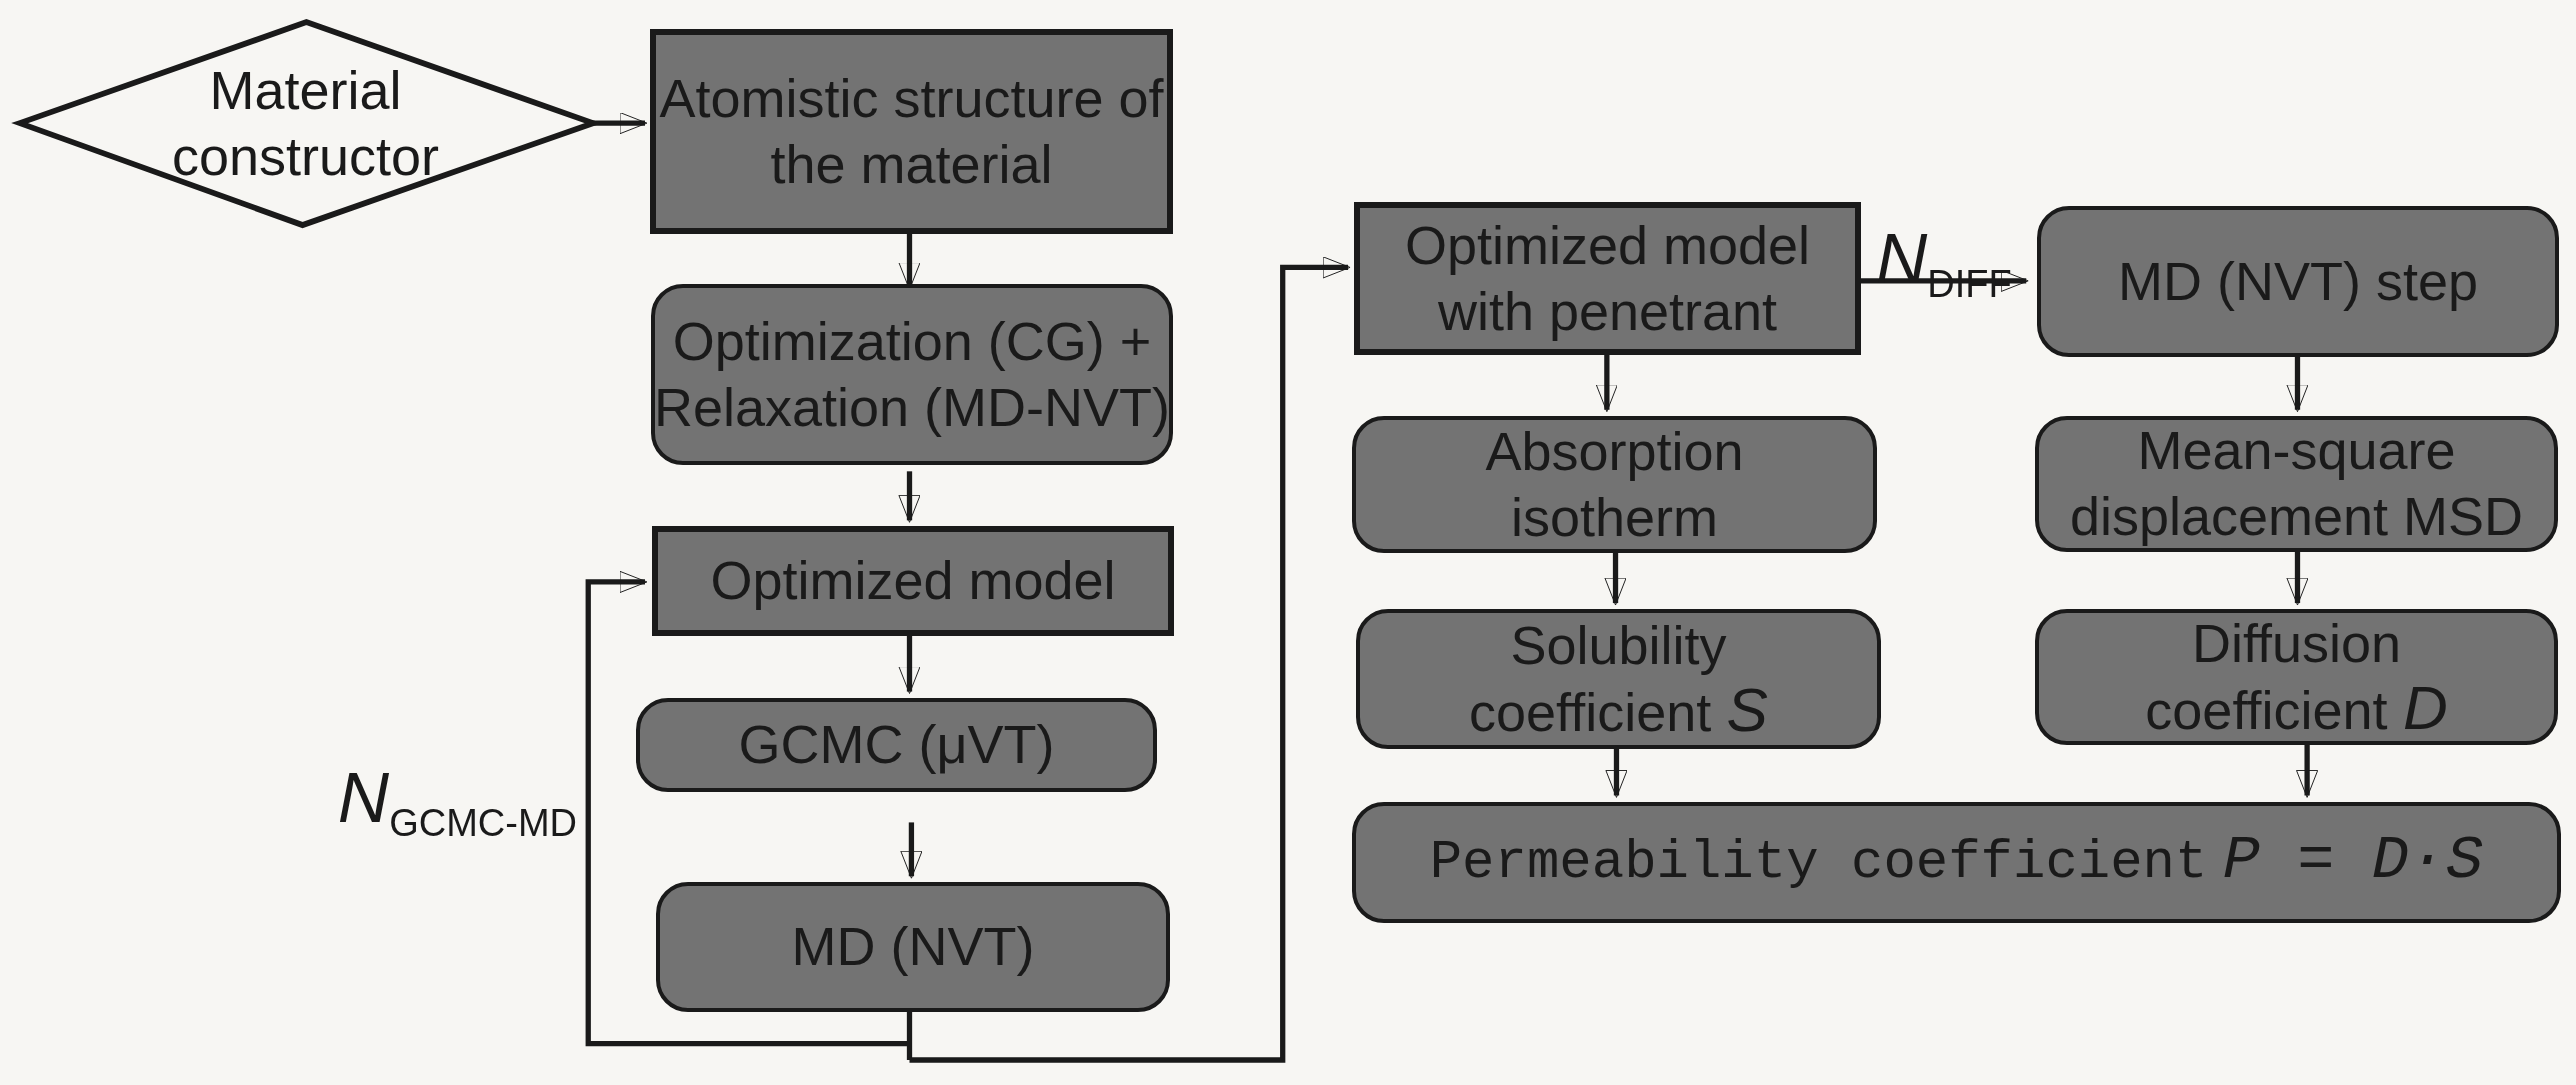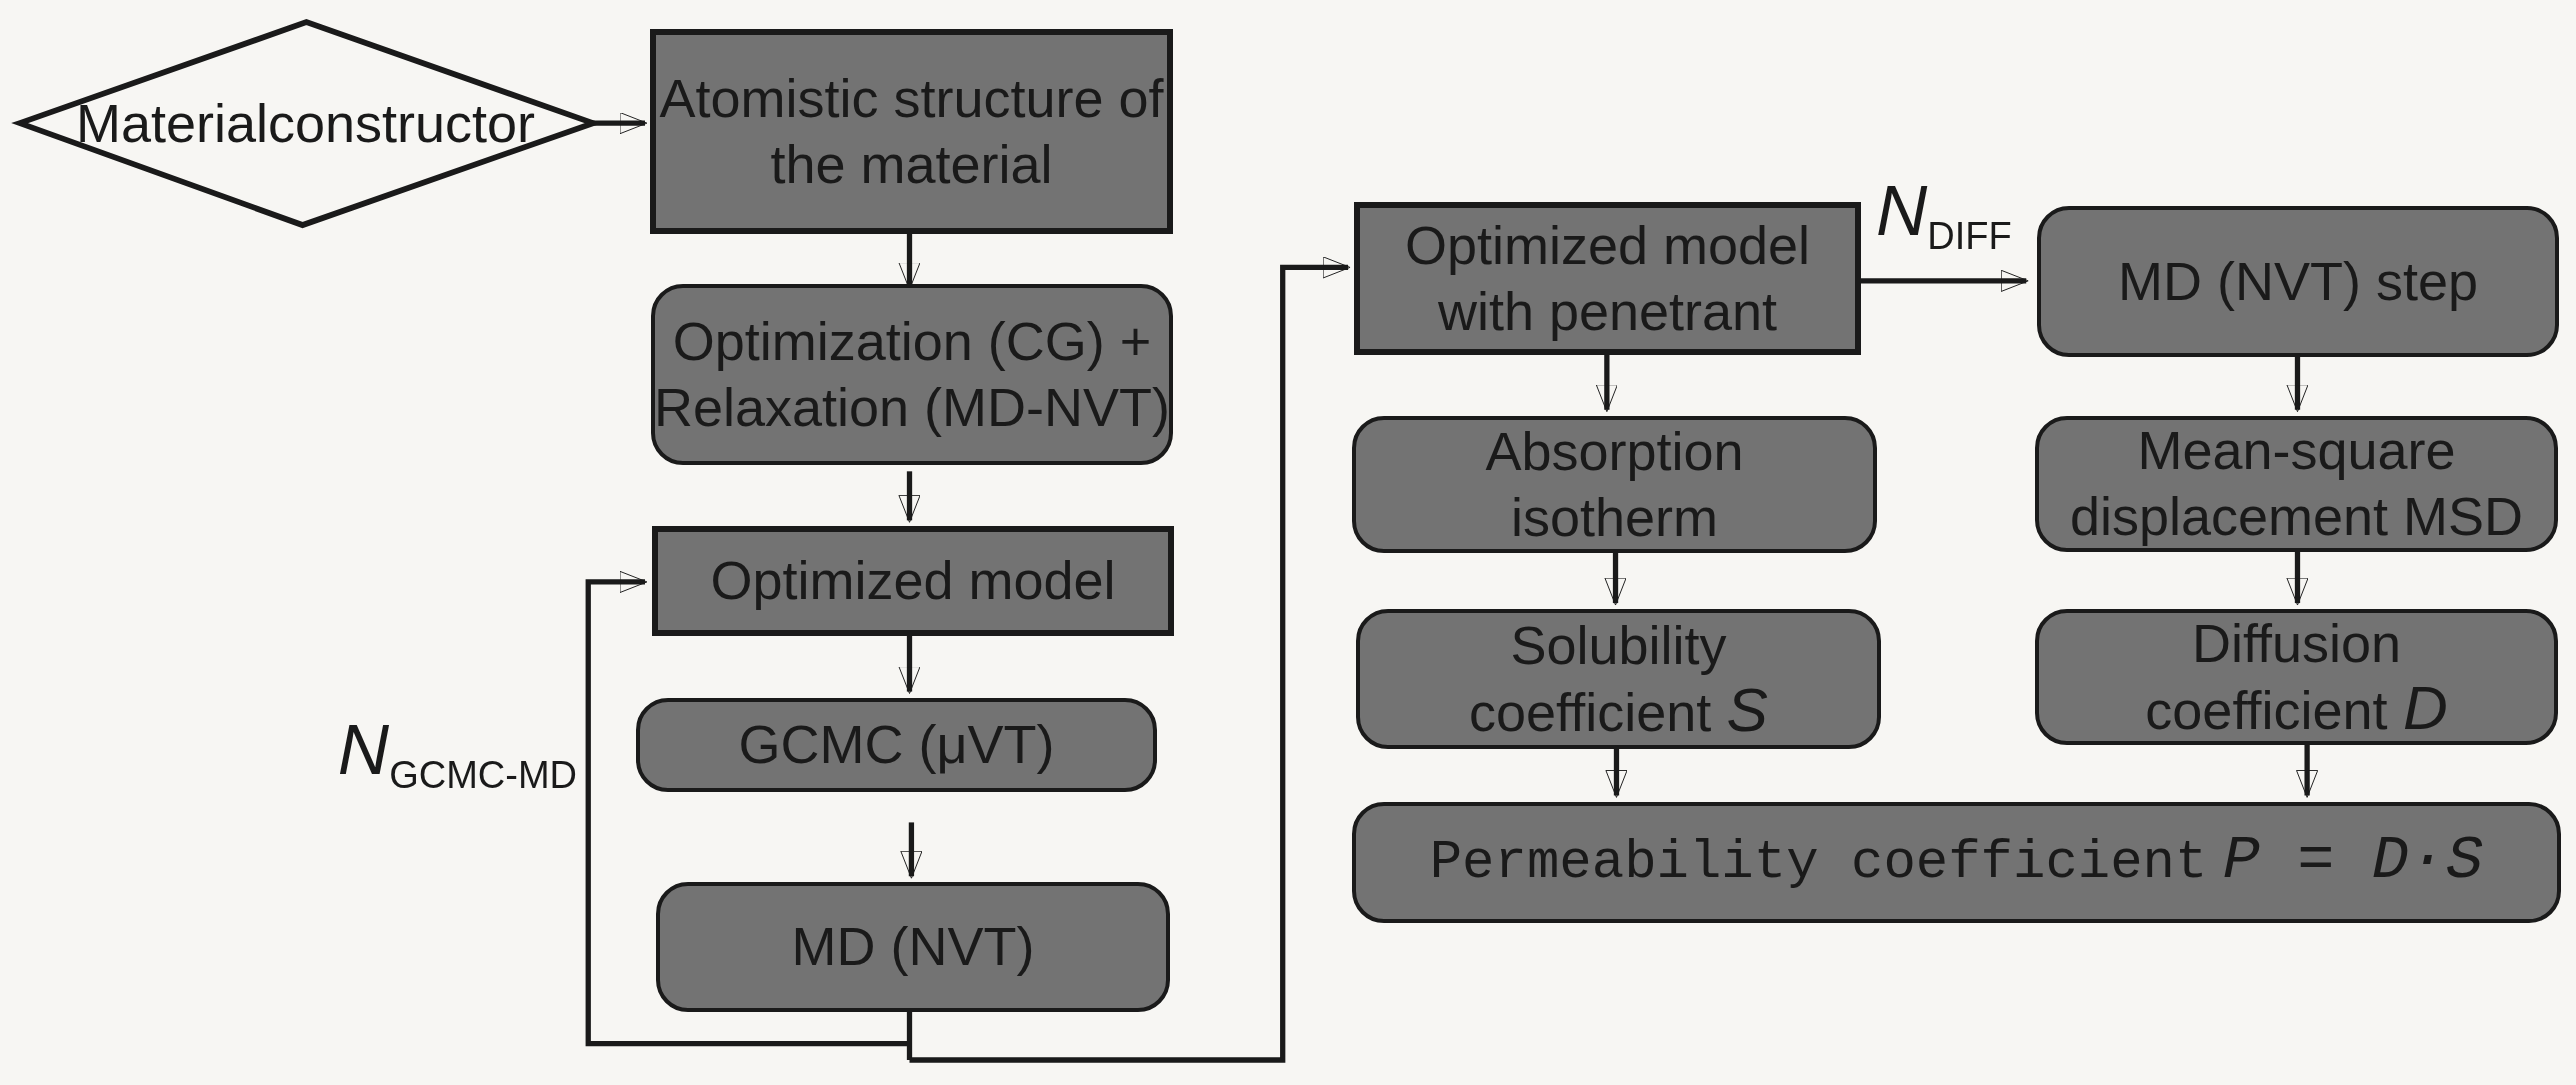--- a/index.html
+++ b/index.html
@@ -35,36 +35,37 @@
     line-height: 1.22;
     white-space: nowrap;
   }
   .node.rounded {
     border-width: 4.8px;
     border-radius: 32px;
   }
   .diamond-text {
     position: absolute;
     display: flex;
-    flex-direction: row;
+    flex-direction: column;
     align-items: center;
     justify-content: center;
     text-align: center;
     font-size: 54px;
     line-height: 1.22;
   }
   .mathv {
     font-style: italic;
     font-size: 62px;
     line-height: 1;
     margin-left: 15.4px;
   }
   .edge-label {
     position: absolute;
     white-space: nowrap;
+    margin-top: 48px;
   }
   .nmain {
     font-style: italic;
     font-size: 71px;
     line-height: 1;
   }
   .nsub {
     font-size: 38px;
     line-height: 1;
     position: relative;

